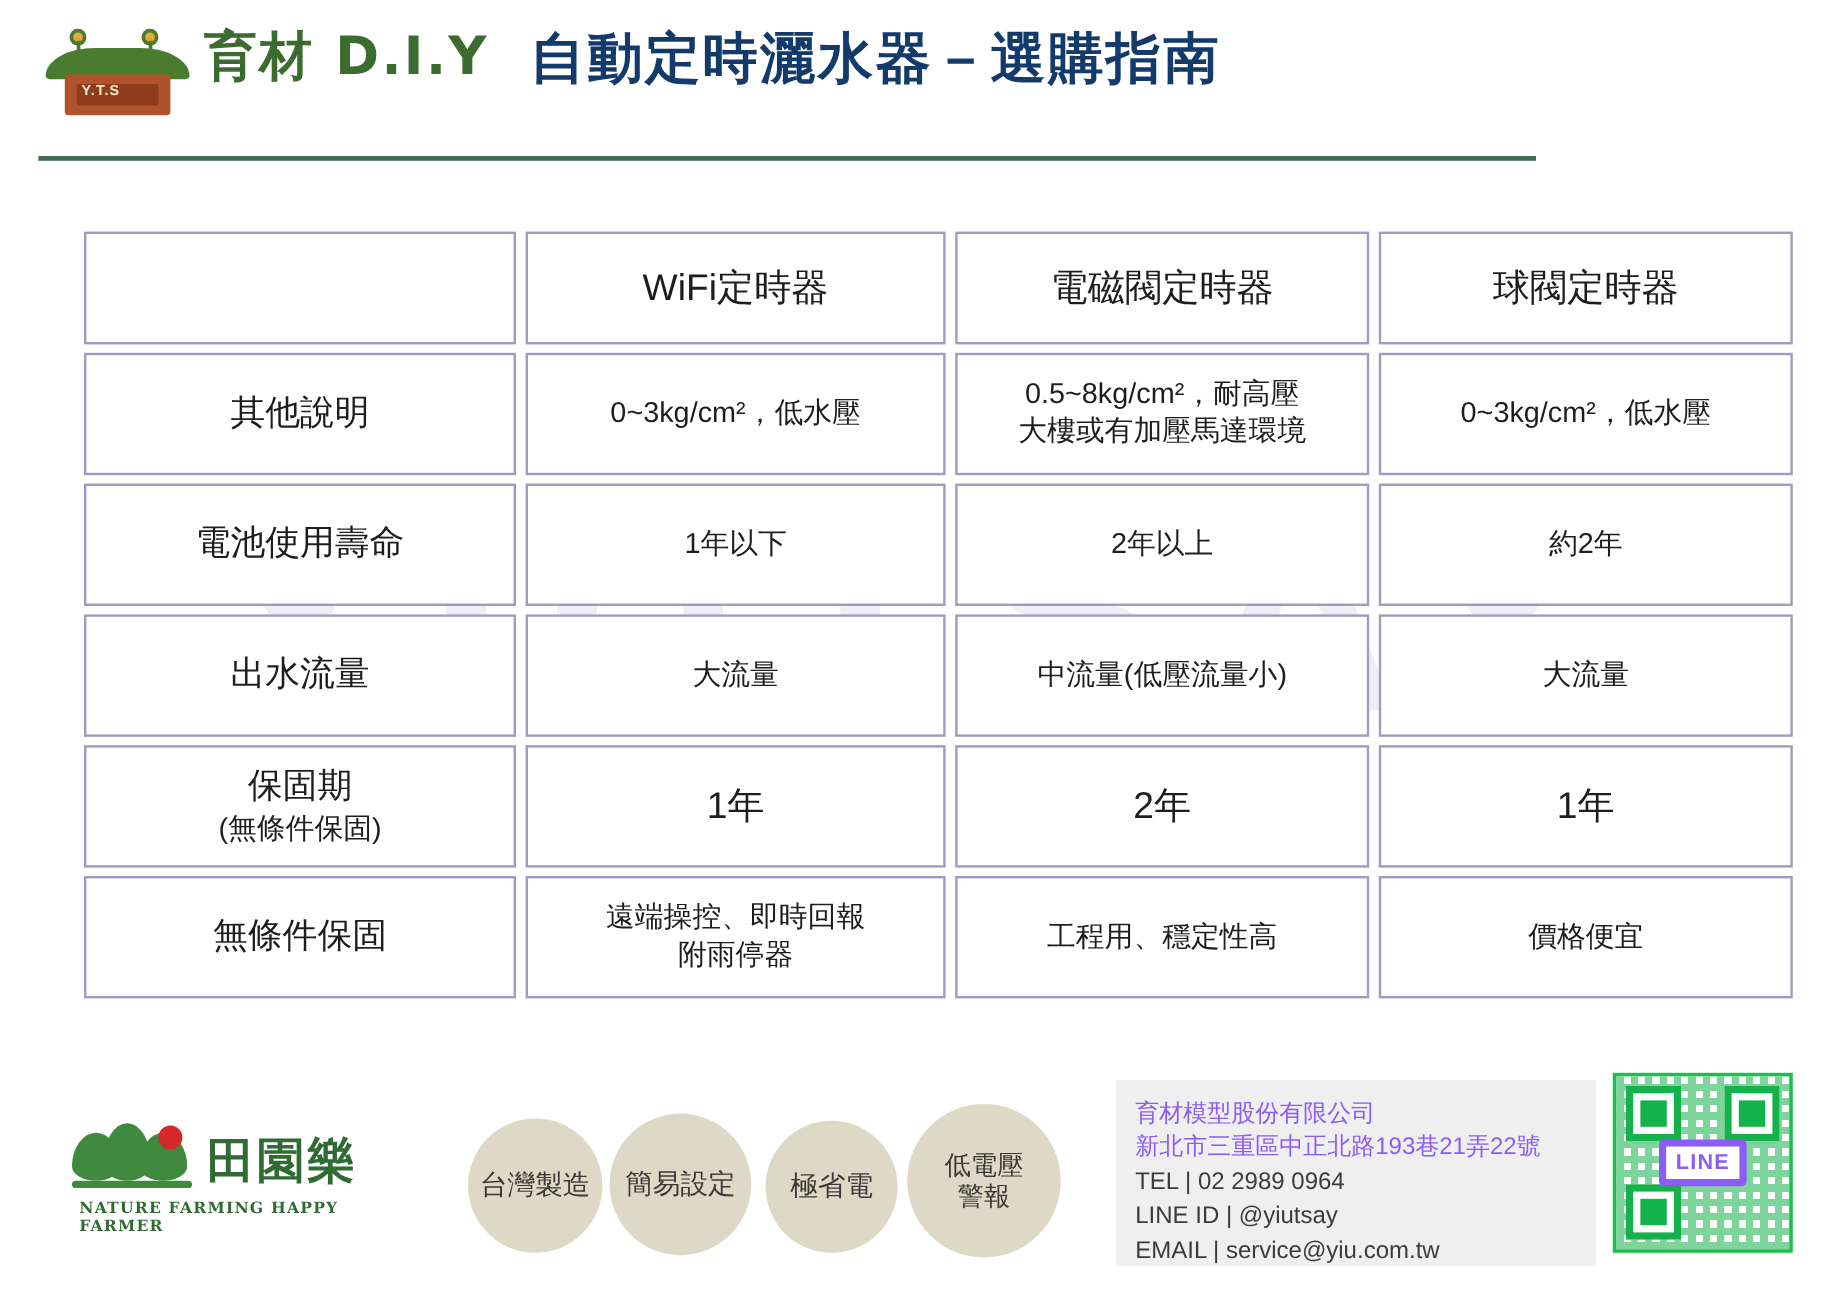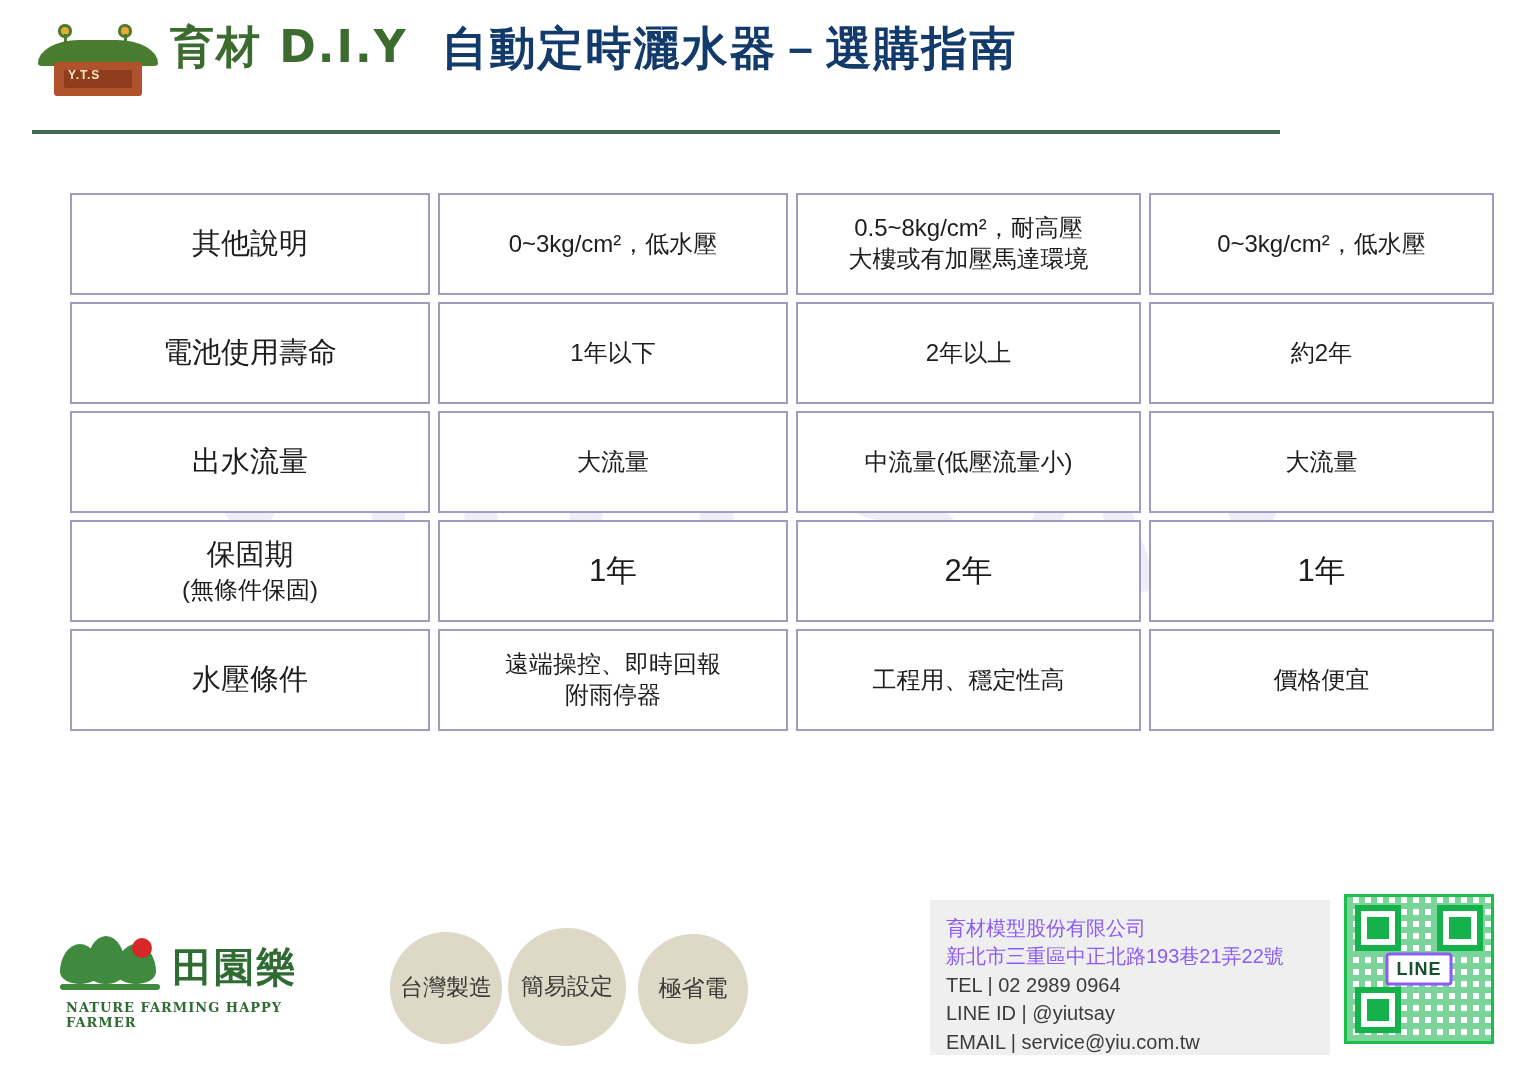--- a/index.html
+++ b/index.html
@@ -330,25 +330,25 @@
   }
   .qr .f-tl { left: 8px; top: 8px; }
   .qr .f-tr { right: 8px; top: 8px; }
   .qr .f-bl { left: 8px; bottom: 8px; }
   .qr .qr-label {
     position: absolute;
     left: 50%;
     top: 50%;
     transform: translate(-50%, -50%);
     background: #fff;
-    color: #14532d;
+    color: #8b5cf6;
     font-size: 18px;
     font-weight: bold;
     padding: 3px 8px;
-    border: 3px solid #8b5cf6;
+    border: 6px solid #8b5cf6;
     border-radius: 4px;
     letter-spacing: 1px;
   }
 </style>
 </head>
 <body>
 
 <div class="watermark">YIUTSAY</div>
 
 <div class="header">
@@ -368,20 +368,26 @@
 
 <div class="table-wrap">
   <table class="compare">
     <colgroup>
       <col class="c0">
         <col class="c1">
         <col class="c2">
         <col class="c3">
     </colgroup>
     <tbody>
+      <tr>
+        <td class="blank"></td>
+        <td class="colhead">WiFi定時器</td>
+        <td class="colhead">電磁閥定時器</td>
+        <td class="colhead">球閥定時器</td>
+      </tr>
 
       <tr>
         <td class="rowhead">其他說明</td>
         <td class="cell">0~3kg/cm²，低水壓</td>
         <td class="cell">0.5~8kg/cm²，耐高壓<br>大樓或有加壓馬達環境</td>
         <td class="cell">0~3kg/cm²，低水壓</td>
       </tr>
 
       <tr>
         <td class="rowhead">電池使用壽命</td>
@@ -401,21 +407,21 @@
         <td class="rowhead">
           <span>保固期</span>
           <span class="sub-note">(無條件保固)</span>
         </td>
         <td class="cell big">1年</td>
         <td class="cell big">2年</td>
         <td class="cell big">1年</td>
       </tr>
 
       <tr>
-        <td class="rowhead">水壓條件</td>
+        <td class="rowhead">無條件保固</td>
         <td class="cell">遠端操控、即時回報<br>附雨停器</td>
         <td class="cell">工程用、穩定性高</td>
         <td class="cell">價格便宜</td>
       </tr>
     </tbody>
   </table>
 </div>
 
 <div class="footer">
 
@@ -428,20 +434,21 @@
       <div class="tyl-base"></div>
     </div>
     <div class="tyl-name">田園樂</div>
     <div class="tyl-sub">NATURE FARMING  HAPPY FARMER</div>
   </div>
 
   <div class="badges">
     <div class="badge b1">台灣製造</div>
     <div class="badge b2">簡易設定</div>
     <div class="badge b3">極省電</div>
+    <div class="badge b4">低電壓<br>警報</div>
   </div>
 
   <div class="contact">
     <div class="line-strong">育材模型股份有限公司</div>
     <div class="line-strong">新北市三重區中正北路193巷21弄22號</div>
     <div>TEL | 02 2989 0964</div>
     <div>LINE ID | @yiutsay</div>
     <div>EMAIL | service@yiu.com.tw</div>
   </div>
 

